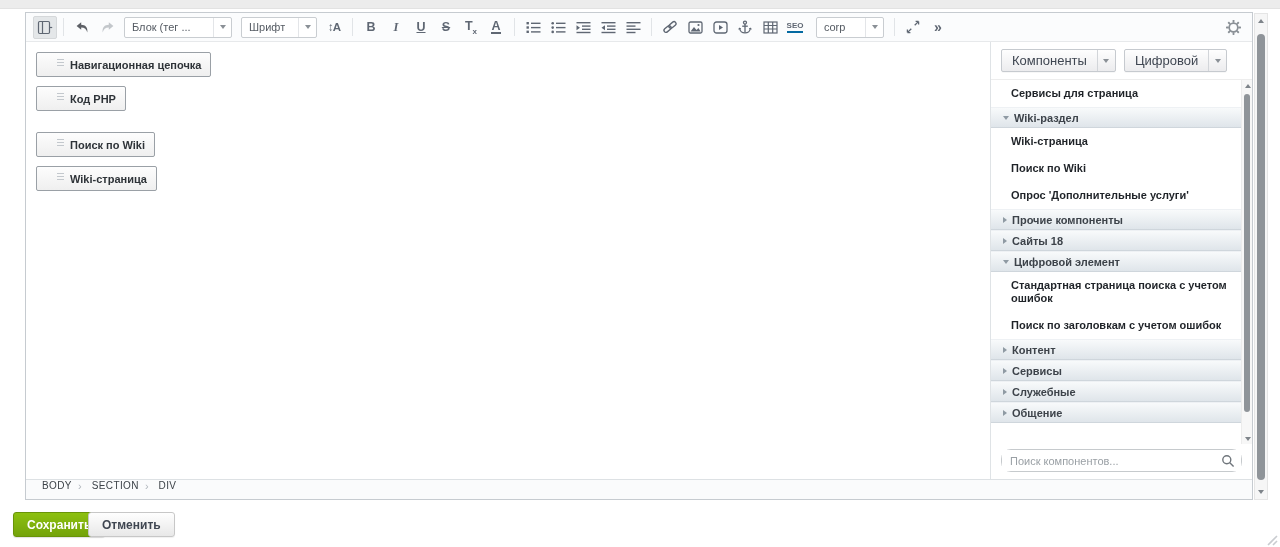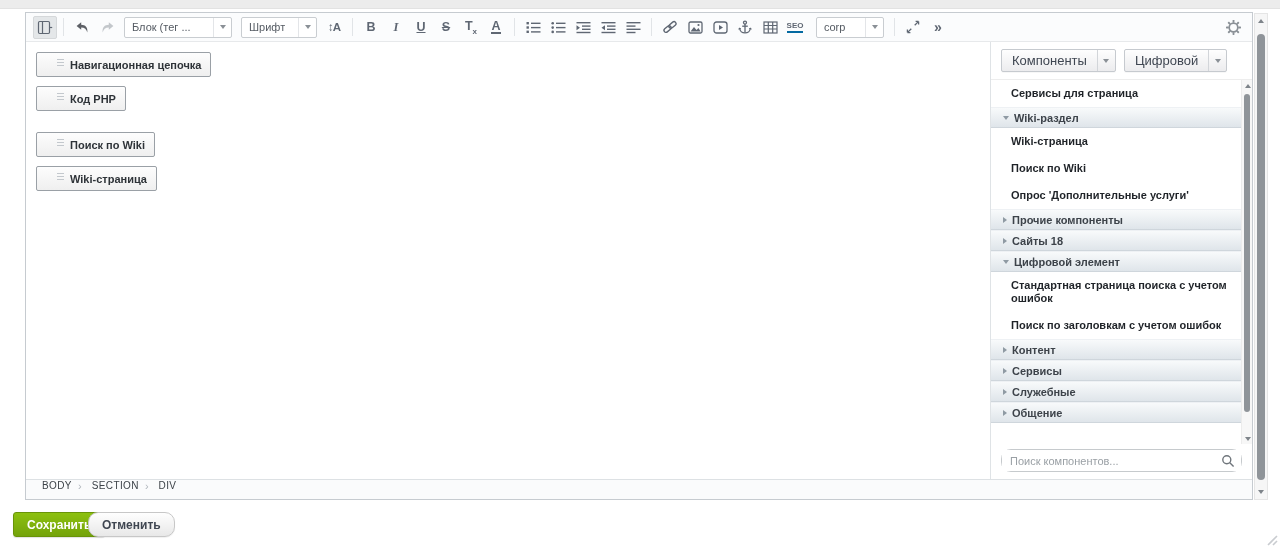--- a/index.html
+++ b/index.html
@@ -73,21 +73,21 @@
   .search-box input::placeholder { color:#9aa0a5; }
   .search-ico { position:absolute; right:6px; top:4px; color:#6f757b; }
 
   
   .tagpath { position:absolute; left:0; right:0; bottom:0; height:20px; background:#fafbfc; border-top:1px solid #dde1e4; display:flex; align-items:flex-start; padding-left:10px; }
   .tagpath .tag { font-size:10px; color:#3c4248; letter-spacing:.4px; padding:0 6px; cursor:pointer; }
   .tagpath .chev { font-size:11px; color:#b0b6bc; padding:0 4px 2px 0; }
 
   
   .btn-save { position:absolute; left:13px; top:512px; height:25px; padding:0 13px; background:linear-gradient(#8cc00f,#74a30b); border:1px solid #699408; border-radius:3px; color:#fff; font-size:12px; font-weight:bold; font-family:"Liberation Sans",sans-serif; cursor:pointer; box-shadow:0 1px 1px rgba(0,0,0,.12); }
-  .btn-cancel { position:absolute; left:88px; top:512px; height:25px; padding:0 13px; background:linear-gradient(#fefefe,#e8e8e8); border:1px solid #c7c7c7; border-radius:10px; color:#3f4651; font-size:12px; font-weight:bold; font-family:"Liberation Sans",sans-serif; cursor:pointer; box-shadow:0 1px 1px rgba(0,0,0,.06); }
+  .btn-cancel { position:absolute; left:88px; top:512px; height:25px; padding:0 13px; background:linear-gradient(#fefefe,#e8e8e8); border:1px solid #c7c7c7; border-radius:3px; color:#3f4651; font-size:12px; font-weight:bold; font-family:"Liberation Sans",sans-serif; cursor:pointer; box-shadow:0 1px 1px rgba(0,0,0,.06); }
 
   
   .outer-sb { position:absolute; left:1254px; top:13px; width:14px; height:487px; background:#f6f6f6; border:1px solid #e5e5e5; }
   .outer-sb .sb-arrow { width:12px; height:14px; }
   .outer-thumb { position:absolute; left:2px; top:20px; width:8px; height:446px; background:#8f9499; border-radius:4px; }
 
   .resize-grip { position:absolute; right:2px; bottom:1px; color:#c9ccd0; }
 
   svg { display:block; }
 </style>

